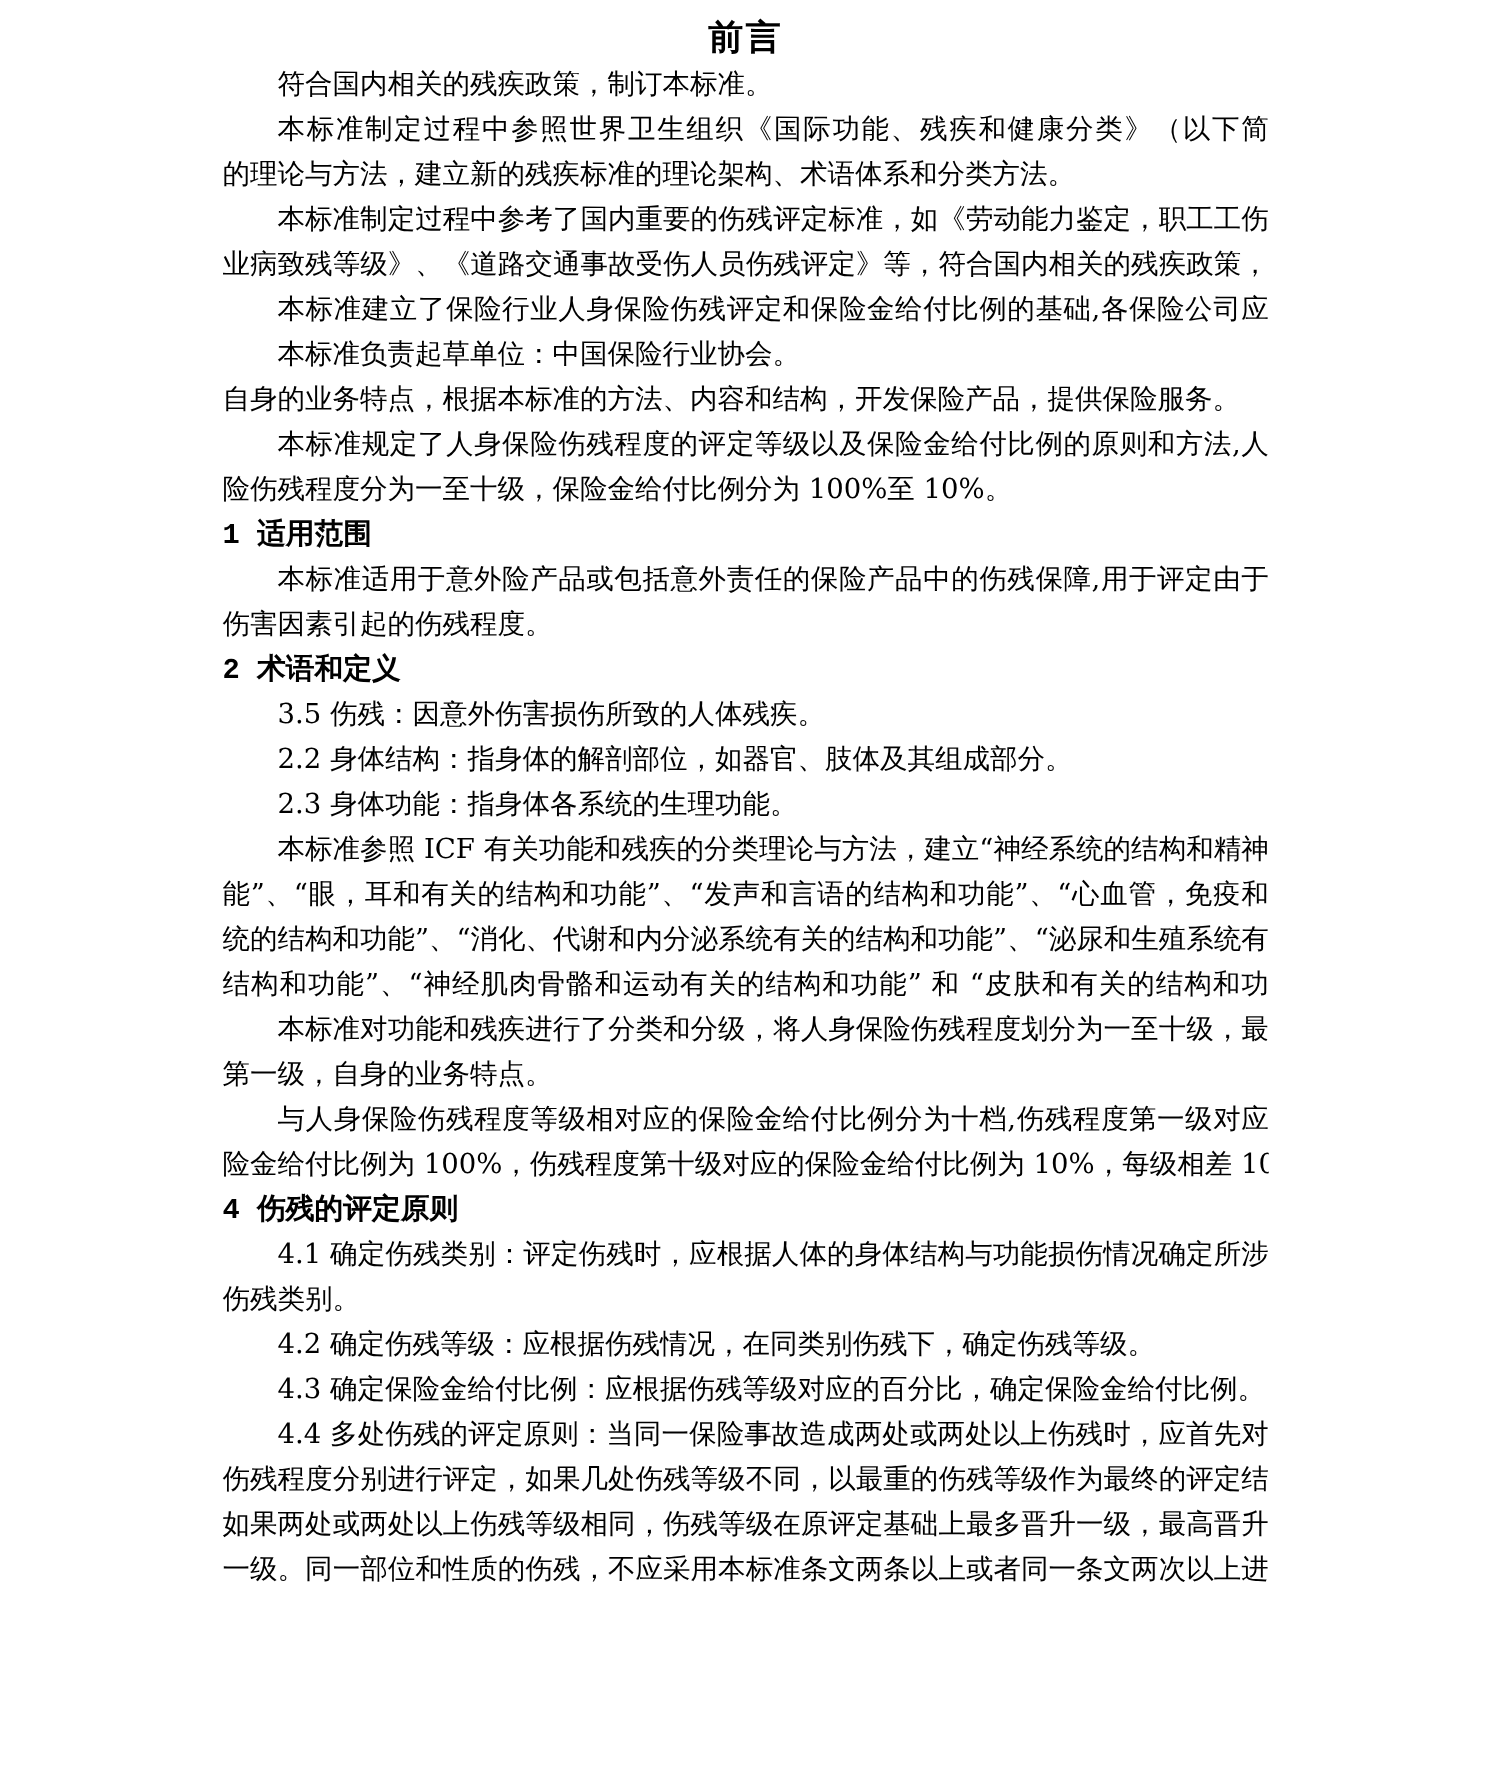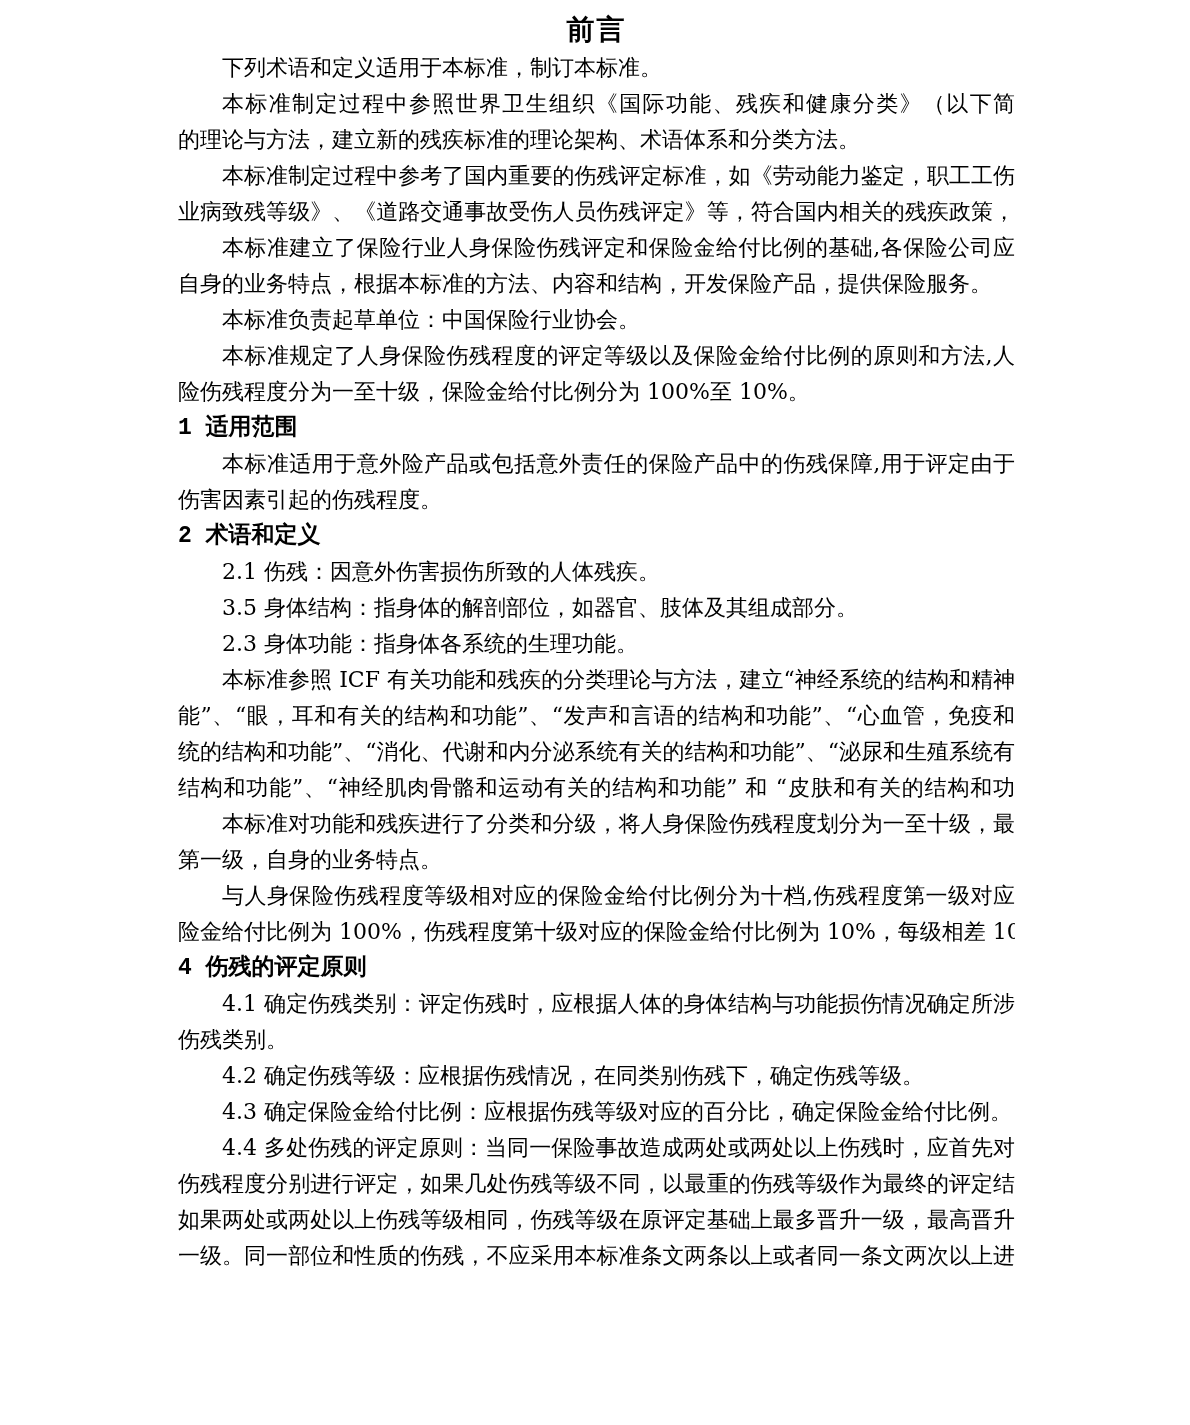--- a/index.html
+++ b/index.html
@@ -53,38 +53,38 @@
     font-size: 28px;
     letter-spacing: 2px;
   }
 </style>
 </head>
 <body>
 
 <div class="page">
   <div class="line t">前言</div>
 
-  <div class="line p">下列术语和定义适用于本标准，制订本标准。</div>
+  <div class="line p">符合国内相关的残疾政策，制订本标准。</div>
   <div class="line p f">本标准制定过程中参照世界卫生组织《国际功能、残疾和健康分类》（以下简称“ICF”）</div>
   <div class="line">的理论与方法，建立新的残疾标准的理论架构、术语体系和分类方法。</div>
   <div class="line p f">本标准制定过程中参考了国内重要的伤残评定标准，如《劳动能力鉴定，职工工伤与职</div>
   <div class="line f">业病致残等级》、《道路交通事故受伤人员伤残评定》等，符合国内相关的残疾政策，同时参</div>
   <div class="line p f">本标准建立了保险行业人身保险伤残评定和保险金给付比例的基础,各保险公司应根据</div>
+  <div class="line p">本标准负责起草单位：中国保险行业协会。</div>
   <div class="line">自身的业务特点，根据本标准的方法、内容和结构，开发保险产品，提供保险服务。</div>
-  <div class="line p">本标准负责起草单位：中国保险行业协会。</div>
   <div class="line p f">本标准规定了人身保险伤残程度的评定等级以及保险金给付比例的原则和方法,人身保</div>
   <div class="line">险伤残程度分为一至十级，保险金给付比例分为 100%至 10%。</div>
 
   <div class="line h">1 适用范围</div>
   <div class="line p f">本标准适用于意外险产品或包括意外责任的保险产品中的伤残保障,用于评定由于意外</div>
   <div class="line">伤害因素引起的伤残程度。</div>
 
   <div class="line h">2 术语和定义</div>
-  <div class="line p">2.1 伤残：因意外伤害损伤所致的人体残疾。</div>
-  <div class="line p">3.5 身体结构：指身体的解剖部位，如器官、肢体及其组成部分。</div>
+  <div class="line p">3.5 伤残：因意外伤害损伤所致的人体残疾。</div>
+  <div class="line p">2.2 身体结构：指身体的解剖部位，如器官、肢体及其组成部分。</div>
   <div class="line p">2.3 身体功能：指身体各系统的生理功能。</div>
 
   <div class="line p f">本标准参照 ICF 有关功能和残疾的分类理论与方法，建立“神经系统的结构和精神功</div>
   <div class="line f">能”、“眼，耳和有关的结构和功能”、“发声和言语的结构和功能”、“心血管，免疫和呼吸系</div>
   <div class="line f">统的结构和功能”、“消化、代谢和内分泌系统有关的结构和功能”、“泌尿和生殖系统有关的</div>
   <div class="line f">结构和功能”、“神经肌肉骨骼和运动有关的结构和功能” 和 “皮肤和有关的结构和功能” 8</div>
   <div class="line p f">本标准对功能和残疾进行了分类和分级，将人身保险伤残程度划分为一至十级，最重为</div>
   <div class="line">第一级，自身的业务特点。</div>
   <div class="line p f">与人身保险伤残程度等级相对应的保险金给付比例分为十档,伤残程度第一级对应的保</div>
   <div class="line">险金给付比例为 100%，伤残程度第十级对应的保险金给付比例为 10%，每级相差 10%。</div>

